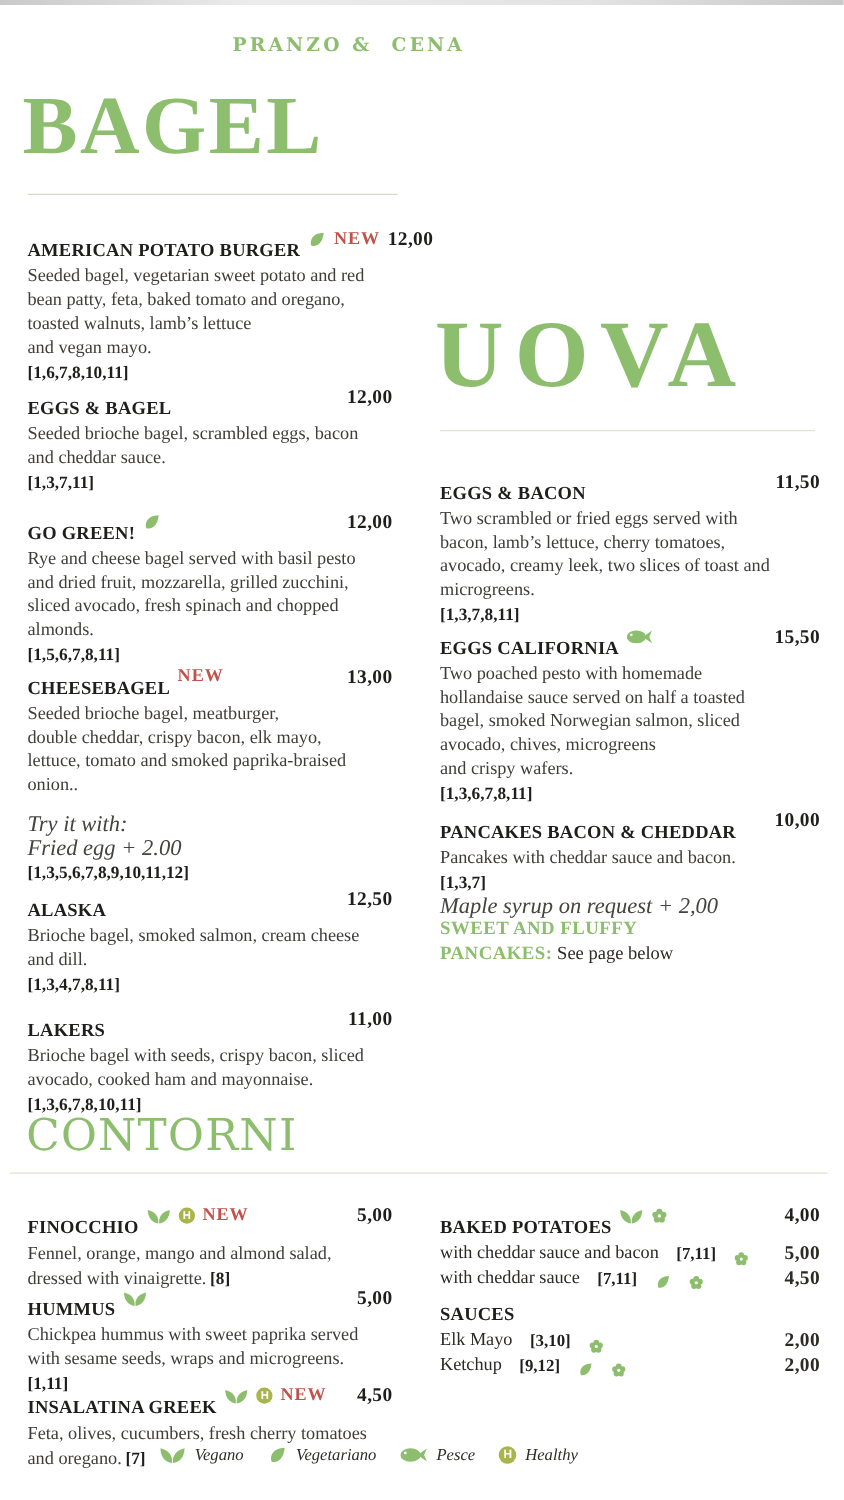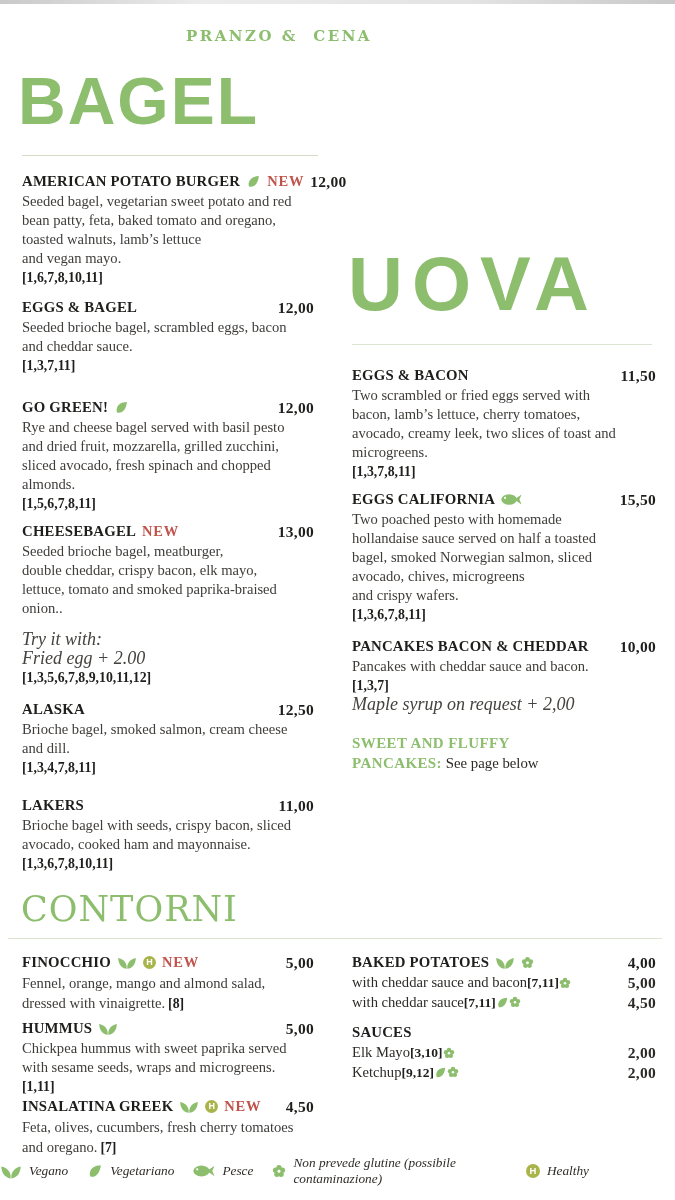--- a/index.html
+++ b/index.html
@@ -12,47 +12,47 @@
   html,body{margin:0;padding:0;}
   body{
     width:675px;height:1200px;position:relative;background:#ffffff;
     font-family:"Liberation Serif", serif;color:var(--ink);overflow:hidden;
   }
   .topbar{position:absolute;top:0;left:0;width:675px;height:4px;
     background:linear-gradient(to right,#c9c9c9,#ececec 30%,#e3e3e3 70%,#c9c9c9);}
   .subtitle{position:absolute;top:27px;left:0;width:558px;text-align:center;
     font-family:"DejaVu Serif",serif;font-weight:bold;font-size:15px;
     letter-spacing:2.5px;color:var(--green);white-space:pre;}
-  .big-title{position:absolute;font-family:Liberation Sans, sans-serif;font-weight:bold;
+  .big-title{position:absolute;font-family:Liberation Serif, serif;font-weight:bold;
     color:var(--green);line-height:1;}
   #bagel-title{left:18px;top:68px;font-size:66px;letter-spacing:2px;}
   #uova-title{left:348px;top:246px;font-size:76px;letter-spacing:9px;}
   #contorni-title{position:absolute;left:21px;top:888px;font-family:"DejaVu Serif",serif;
     font-size:35px;color:var(--green);letter-spacing:1px;line-height:1.2;}
   .divider{position:absolute;height:1px;background:#d9d9c6;}
   #div-bagel{left:22px;top:155px;width:296px;}
   #div-uova{left:352px;top:344px;width:300px;background:#dce5d2;}
   #div-contorni{left:8px;top:938px;width:654px;background:#dce5d2;}
 
   .item{position:absolute;left:22px;width:292px;}
   .item.rcol{left:352px;width:304px;}
   .hdr{display:flex;align-items:center;gap:6px;line-height:21px;}
-  .nm{font-weight:bold;font-size:14.8px;letter-spacing:0.2px;white-space:nowrap;}
+  .nm{font-weight:bold;font-size:14.8px;letter-spacing:0.2px;white-space:nowrap;margin-top:20px;}
   .new{font-weight:bold;font-size:14.5px;color:var(--red);letter-spacing:0.8px;}
   .pr{margin-left:auto;font-weight:bold;font-size:15.5px;letter-spacing:0.3px;}
   .desc{font-size:14.6px;line-height:19px;color:var(--body);white-space:pre-line;}
   .desc.inline{display:inline;}
   .alg{font-size:13.8px;font-weight:bold;line-height:19px;color:var(--ink);}
   .alg.inline{display:inline;margin-left:3px;}
   .note{font-style:italic;font-size:18px;line-height:19px;color:#45433f;
     margin-top:12px;white-space:pre-line;}
   .note.tight{margin-top:0;}
   .dwrap{line-height:19px;}
 
-  .vrow{display:flex;align-items:center;gap:0;line-height:19.5px;
+  .vrow{display:flex;align-items:flex-end;gap:14px;line-height:19.5px;
     font-size:14.6px;color:#2c2a27;}
   .vrow .alg{font-size:13.5px;line-height:19.5px;}
   .vrow .pr{font-size:15.5px;}
 
   .sweet-note{position:absolute;left:352px;top:733px;width:304px;
     font-size:15px;line-height:20px;}
   .sweet-green{font-weight:bold;color:var(--green);white-space:pre-line;letter-spacing:0.4px;}
   .sweet-rest{color:#2c2a27;font-size:14.8px;}
 
   .legend{position:absolute;left:0;top:1155px;width:589px;display:flex;
@@ -382,24 +382,16 @@
   </div>
   <div class="lg-item">
     <span class="ic">
         <svg class="i-fish" viewBox="0 0 26 16">
           <use href="#sym-fish"></use>
         </svg>
       </span>
     <span>Pesce</span>
   </div>
   <div class="lg-item">
-    <span class="ic">
-        <svg class="i-flower" viewBox="0 0 20 20">
-          <use href="#sym-flower"></use>
-        </svg>
-      </span>
-    <span>Non prevede glutine (possibile contaminazione)</span>
-  </div>
-  <div class="lg-item">
     <span class="h-badge">H</span>
     <span>Healthy</span>
   </div>
 </div>
 
 </body></html>

